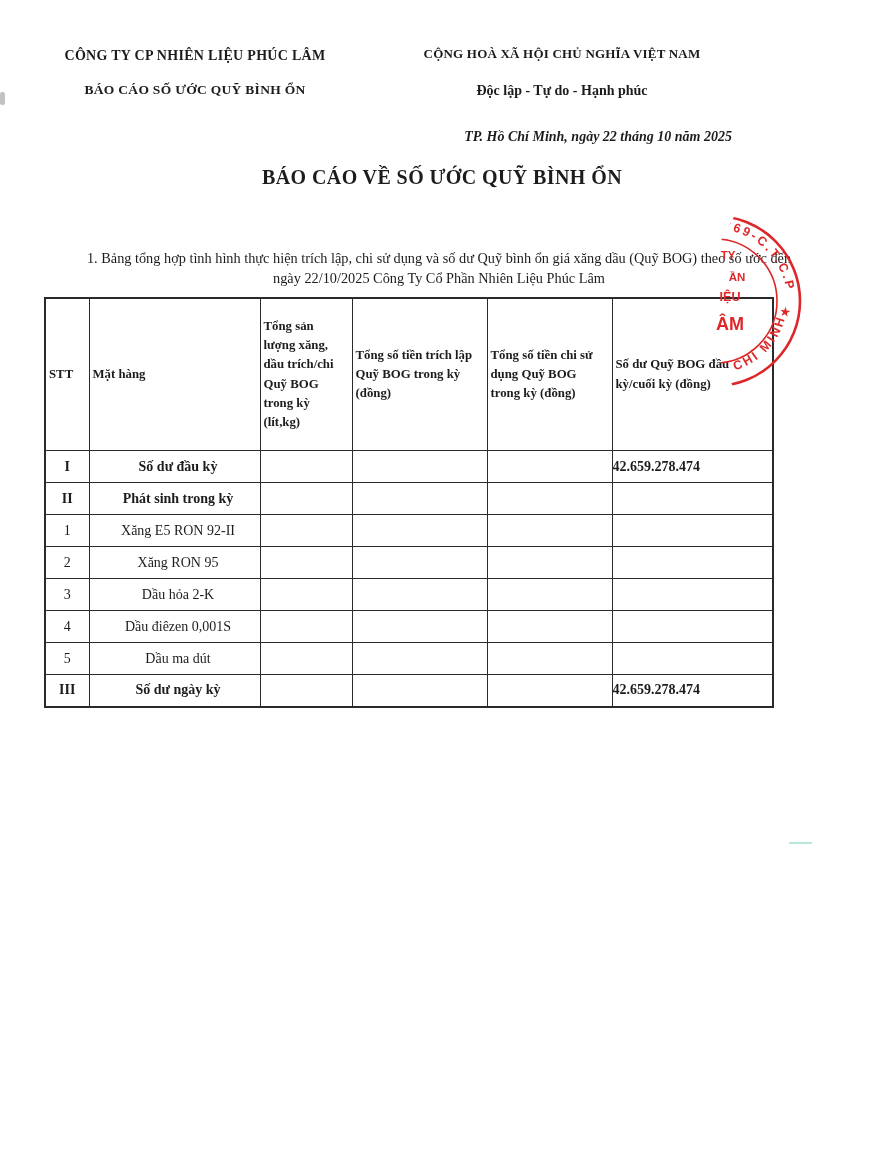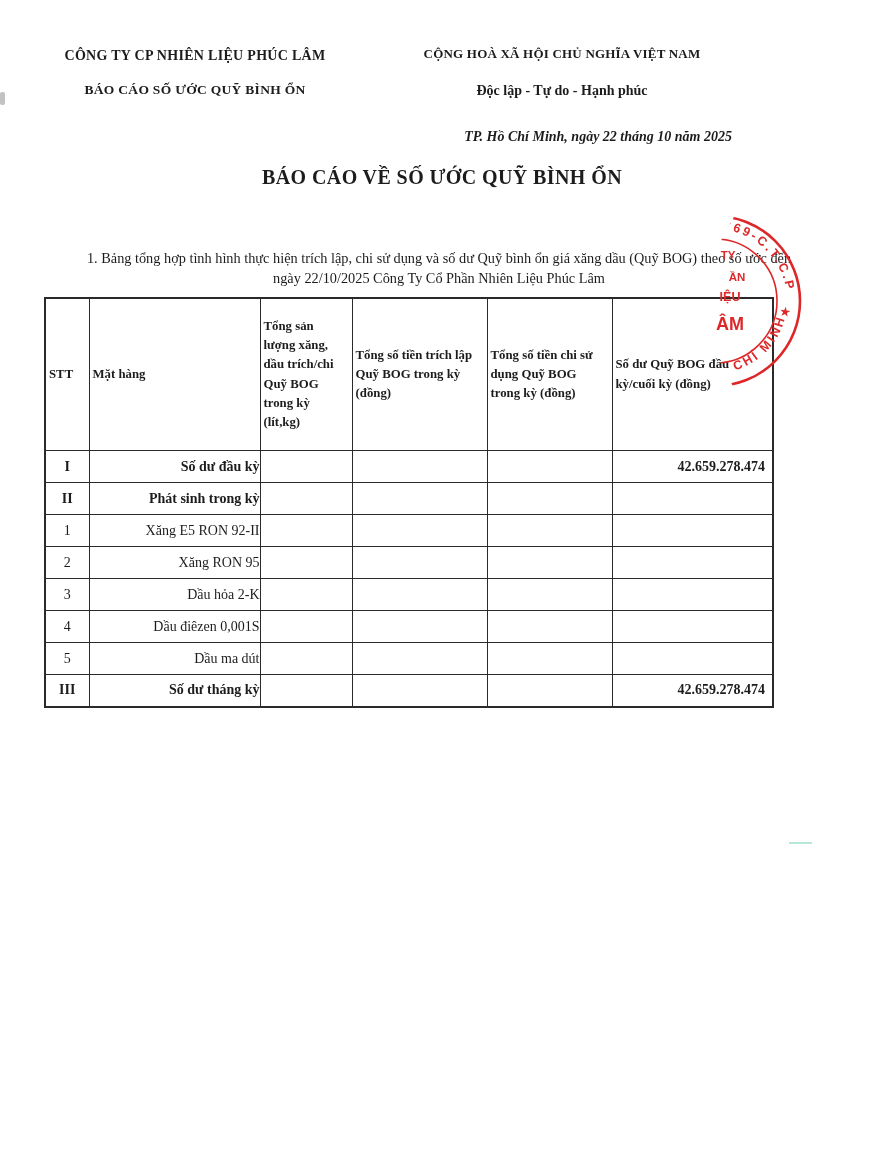--- a/index.html
+++ b/index.html
@@ -43,22 +43,22 @@
     border:1.5px solid #2a2a2a;
     overflow:hidden;
   }
   table.main th {
     font-weight:bold; font-size:12.8px; line-height:1.5;
     text-align:left; vertical-align:middle; padding:18px 3px;
     height:127px;
   }
   table.main td { height:32px; font-size:14px; vertical-align:middle; }
   td.c-stt  { text-align:center; }
-  td.c-item { text-align:right; padding-left:7px; }
-  td.c-sodu { text-align:right; padding-right:7px; font-weight:bold; font-size:13.5px; }
+  td.c-item { text-align:center; padding-left:7px; }
+  td.c-sodu { padding-right:7px; font-weight:bold; font-size:13.5px; }
   tr.strong td { font-weight:bold; }
 
   
   .stamp { left:620px; top:206px; width:190px; height:190px; pointer-events:none; }
 
   
   .speck { left:0; top:92px; width:5px; height:13px; background:#8f8f8f; border-radius:2px; opacity:.55; }
   .teal-line { left:789px; top:842px; width:23px; height:2px; background:#aee6d5; opacity:.9; }
 </style>
 </head>
@@ -153,21 +153,21 @@
       <tr>
         <td class="c-stt">5</td>
         <td class="c-item">Dầu ma dút</td>
         <td class="c-qty"></td>
         <td class="c-trich"></td>
         <td class="c-chi"></td>
         <td class="c-sodu"></td>
       </tr>
       <tr class="strong">
         <td class="c-stt">III</td>
-        <td class="c-item">Số dư tháng kỳ</td>
+        <td class="c-item">Số dư ngày kỳ</td>
         <td class="c-qty"></td>
         <td class="c-trich"></td>
         <td class="c-chi"></td>
         <td class="c-sodu">42.659.278.474</td>
       </tr>
     </tbody>
 </table>
 
 <svg class="abs stamp" viewBox="0 0 190 190" width="190" height="190">
   <defs>

